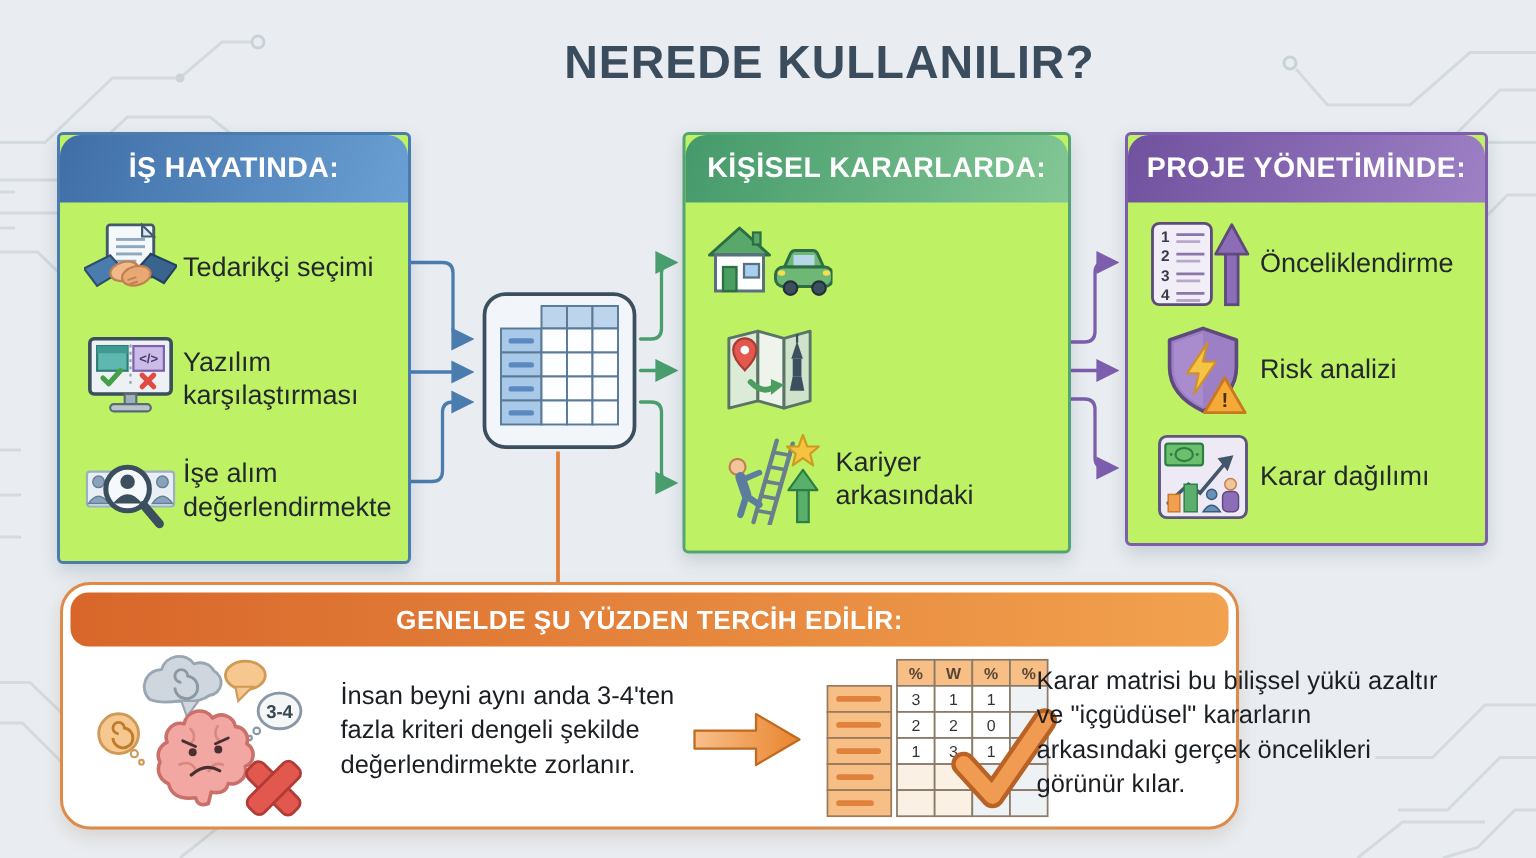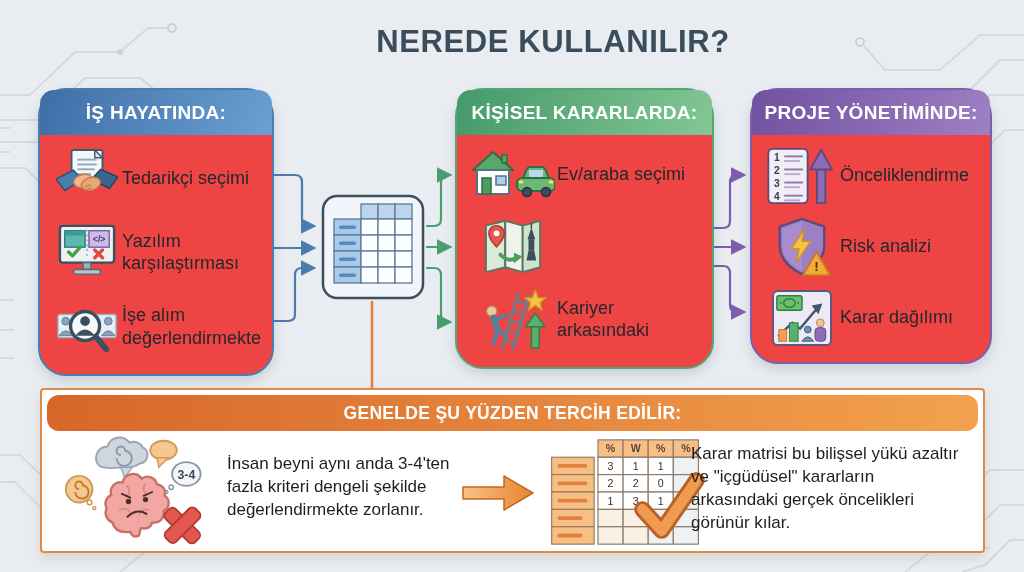--- a/index.html
+++ b/index.html
@@ -13,21 +13,21 @@
   
   #circuits{position:absolute;inset:0;z-index:0;pointer-events:none;}
   #connectors{position:absolute;inset:0;z-index:1;pointer-events:none;}
   
   #page-title{
     position:absolute;top:24px;left:0;width:1024px;text-align:center;
     font-size:31px;font-weight:600;color:#3b4d5d;letter-spacing:.6px;margin:0;z-index:2;padding-left:41px;
   }
   
   .card{
-    position:absolute;z-index:2;border-radius:28px;background:#ef4444;
+    position:absolute;z-index:2;border-radius:4px;background:#bef264;
     box-shadow:0 5px 12px rgba(45,65,90,.18);
     display:flex;flex-direction:column;
   }
   .card-header{
     height:45px;border-radius:14px 14px 0 0;
     display:flex;align-items:center;justify-content:center;
     color:#fff;font-weight:700;font-size:19px;letter-spacing:.3px;
   }
   .card-body{
     flex:1;display:flex;flex-direction:column;justify-content:space-around;
@@ -42,22 +42,22 @@
   #card-personal{left:455px;top:88px;width:255px;height:277px;border:2px solid #55a574;}
   #card-personal .card-header{background:linear-gradient(110deg,#44996a,#83c795);text-align:center;}
   #card-personal .icon{width:88px;}
   #card-project{left:750px;top:88px;width:238px;height:272px;border:2px solid #7c5ead;}
   #card-project .card-header{background:linear-gradient(110deg,#6f519f,#9e80c5);}
   #card-project .icon{width:76px;}
   
   #matrix-center{left:320px;top:193px;z-index:2;}
   
   #orange-box{
-    left:40px;top:388px;width:945px;height:165px;z-index:2;
-    background:#fff;border:2.5px solid #de8b49;border-radius:4px;
+    left:40px;top:388px;width:786px;height:165px;z-index:2;
+    background:#fff;border:2.5px solid #de8b49;border-radius:20px;
     box-shadow:0 5px 12px rgba(120,70,20,.15);box-sizing:border-box;
   }
   #orange-header{
     margin:5px;height:36px;border-radius:12px;
     background:linear-gradient(90deg,#d8662a,#f2a24e);
     display:flex;align-items:center;justify-content:center;
     color:#fff;font-weight:700;font-size:17.5px;letter-spacing:.3px;
   }
   #orange-content{position:relative;height:112px;}
   #orange-content .blurb{
@@ -219,21 +219,20 @@
           <rect x="25" y="28" width="10" height="9" fill="#a8cef0" stroke="#5a7080" stroke-width="1.5"></rect>
           <path d="M52 30 l4 -9 q1 -2 3 -2 h12 q2 0 3 2 l4 9 z" fill="#6cb874" stroke="#2e6e44" stroke-width="2" stroke-linejoin="round"></path>
           <rect x="58" y="22" width="14" height="7" fill="#b8d8e8"></rect>
           <rect x="46" y="30" width="38" height="13" rx="5" fill="#6cb874" stroke="#2e6e44" stroke-width="2"></rect>
           <circle cx="56" cy="44" r="4.5" fill="#3c4f5e" stroke="#22313c" stroke-width="1.5"></circle>
           <circle cx="75" cy="44" r="4.5" fill="#3c4f5e" stroke="#22313c" stroke-width="1.5"></circle>
           <ellipse cx="50" cy="34" rx="2.5" ry="1.8" fill="#f5e050"></ellipse>
           <ellipse cx="80" cy="34" rx="2.5" ry="1.8" fill="#f5e050"></ellipse>
         </svg>
       </span>
-      <span class="label">Ev/araba seçimi</span>
     </div>
     <div class="item">
       <span class="icon">
         <svg width="64" height="60" viewBox="0 0 64 62">
           <polygon points="4,12 24,7 24,55 4,60" fill="#dcead8" stroke="#5a7566" stroke-width="2" stroke-linejoin="round"></polygon>
           <polygon points="24,7 42,12 42,60 24,55" fill="#eef4ec" stroke="#5a7566" stroke-width="2" stroke-linejoin="round"></polygon>
           <polygon points="42,12 60,7 60,55 42,60" fill="#cfe2cc" stroke="#5a7566" stroke-width="2" stroke-linejoin="round"></polygon>
           <path d="M15 12 a8 8 0 0 1 8 8 q0 6 -8 14 q-8 -8 -8 -14 a8 8 0 0 1 8 -8 z" fill="#e2574e" stroke="#a83c34" stroke-width="1.5"></path>
           <circle cx="15" cy="20" r="3" fill="#fff"></circle>
           <path d="M19 42 q8 8 15 4" fill="none" stroke="#4c9e60" stroke-width="4" stroke-linecap="round"></path>

